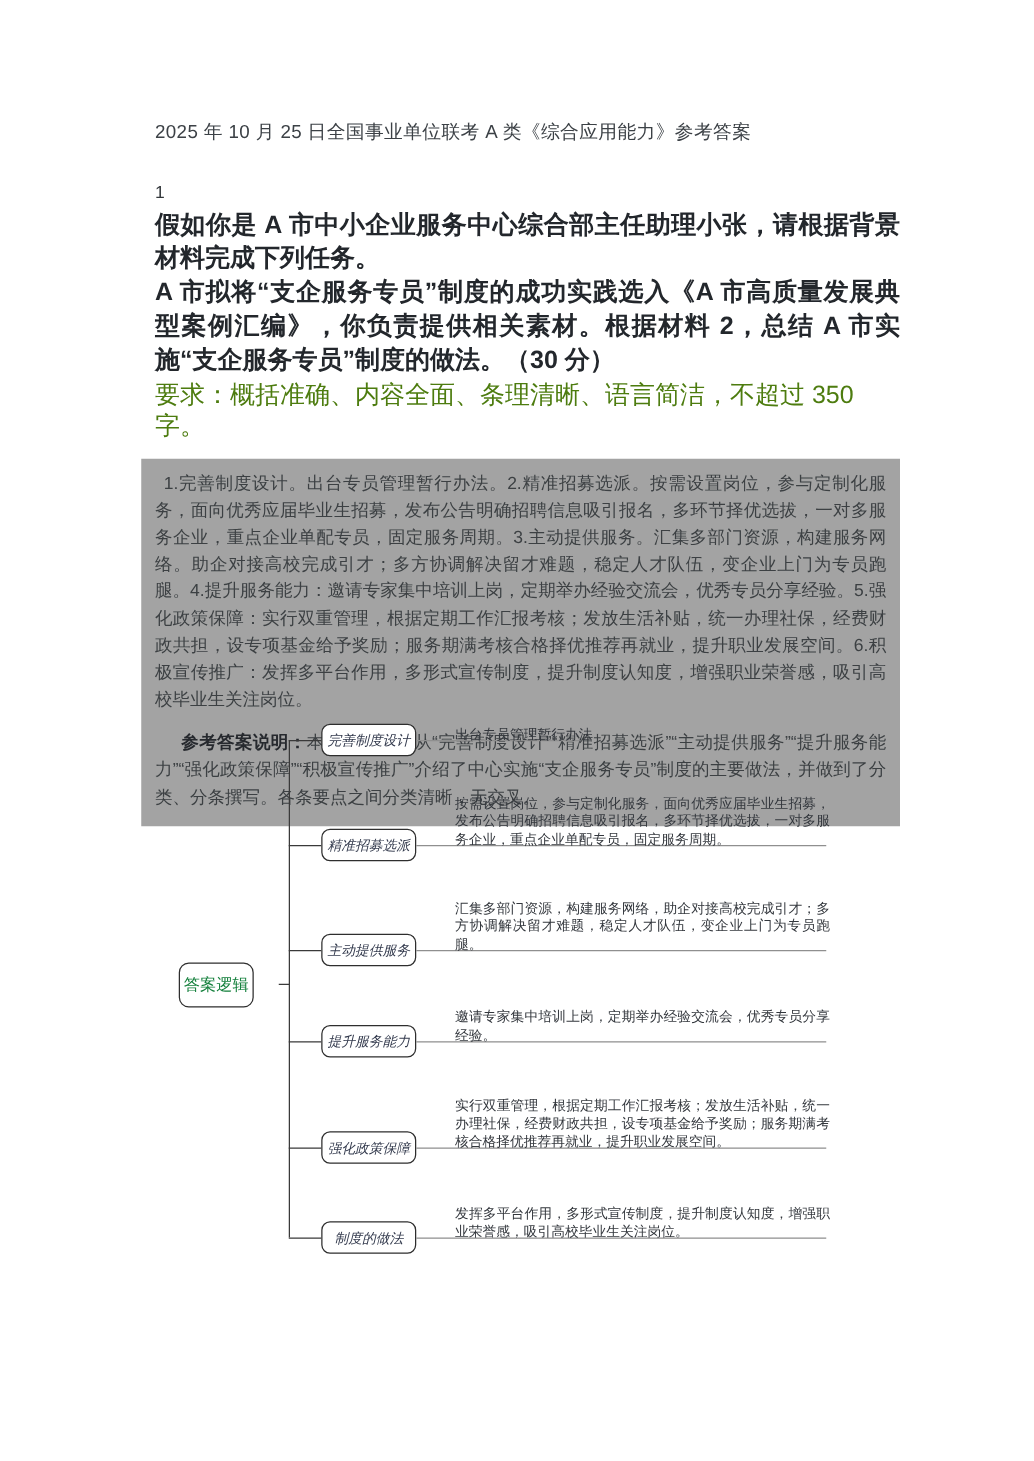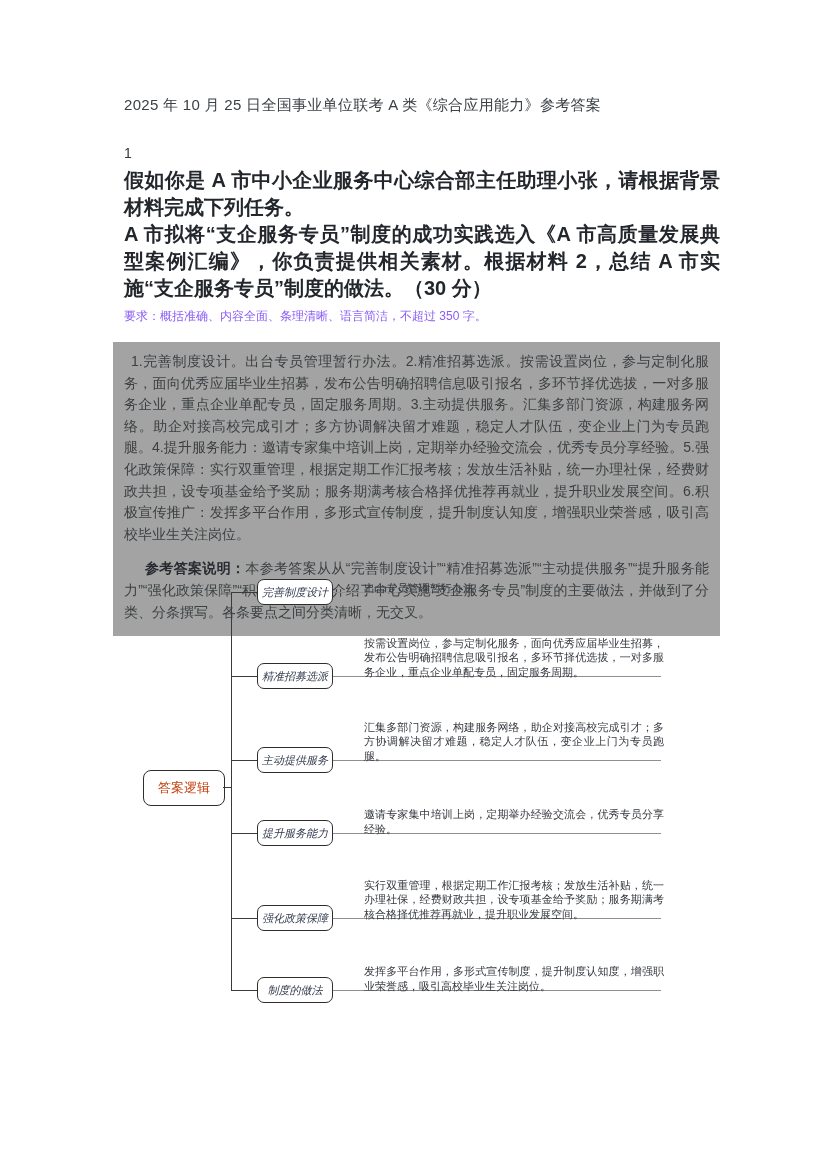--- a/index.html
+++ b/index.html
@@ -4,30 +4,30 @@
 <style>
   html,body { margin:0; padding:0; background:#ffffff; }
   .page {
     position:relative; width:827px; height:1169px; background:#ffffff;
     font-family:"Liberation Sans","DejaVu Sans",sans-serif; overflow:hidden;
   }
   .doc { position:absolute; left:124px; top:96px; width:596px; }
   .title { font-size:15px; font-weight:400; color:#3c4146; margin:0 0 30px 0; letter-spacing:.3px; }
   .qnum { font-size:14px; color:#33373b; margin:0 0 6px 0; }
   .task-p { margin:0; font-weight:700; font-size:20px; line-height:27px; color:#23272c; text-align:justify; }
-  .req { margin:2px 0 13px 0; font-weight:400; font-size:12px; line-height:25px; color:#8b5cf6; }
+  .req { margin:2px 0 13px 0; font-weight:400; font-size:20px; line-height:25px; color:#4d7c0f; }
   .answer-box { margin-left:-11px; width:585px; background:#a3a3a3; padding:9px 11px 13px 11px; }
   .answer-body { margin:0; font-size:14px; line-height:21.6px; color:#3c4043; text-align:justify; text-indent:7px; }
   .answer-note { margin:13px 0 0 0; font-size:14px; line-height:21.6px; color:#3c4043; text-align:justify; text-indent:21px; }
   .note-label { font-weight:700; color:#26292e; }
 
   .mindmap { position:absolute; left:0; top:560px; width:827px; height:460px; }
   .mm-node { position:absolute; box-sizing:border-box; border:1px solid #2e2e2e; border-radius:8px;
              background:#fff; display:flex; align-items:center; justify-content:center; text-align:center; }
-  .mm-root { left:143px; top:210px; width:82px; height:36px; font-size:13px; color:#c2410c; }
+  .mm-root { left:143px; top:210px; width:60px; height:36px; font-size:13px; color:#15803d; }
   .mm-branch { width:76px; height:26px; border-radius:7px; font-size:11px; color:#333a4d;font-style:italic; }
   .mm-b1 { left:257px; top:19px;  }
   .mm-b2 { left:257px; top:103px; }
   .mm-b3 { left:257px; top:187px; }
   .mm-b4 { left:257px; top:260px; }
   .mm-b5 { left:257px; top:345px; }
   .mm-b6 { left:257px; top:417px; }
   .mm-line { position:absolute; background:#3a3a3a; }
   .mm-trunk { left:231px; top:32px; width:1px; height:398px; }
   .mm-rootlink { left:223px; top:227px; width:9px; height:1px; }

